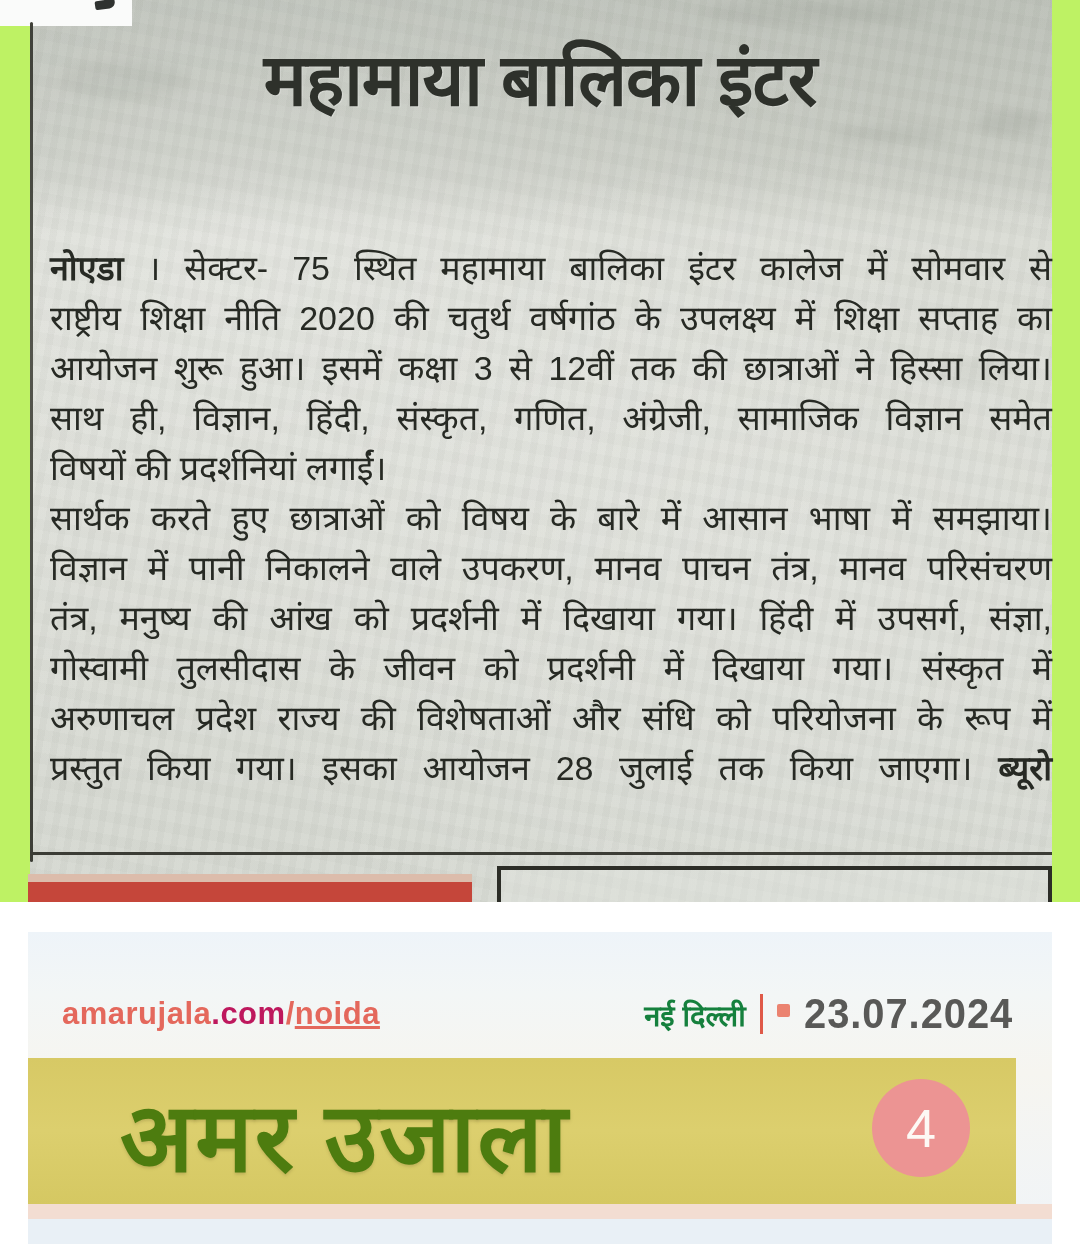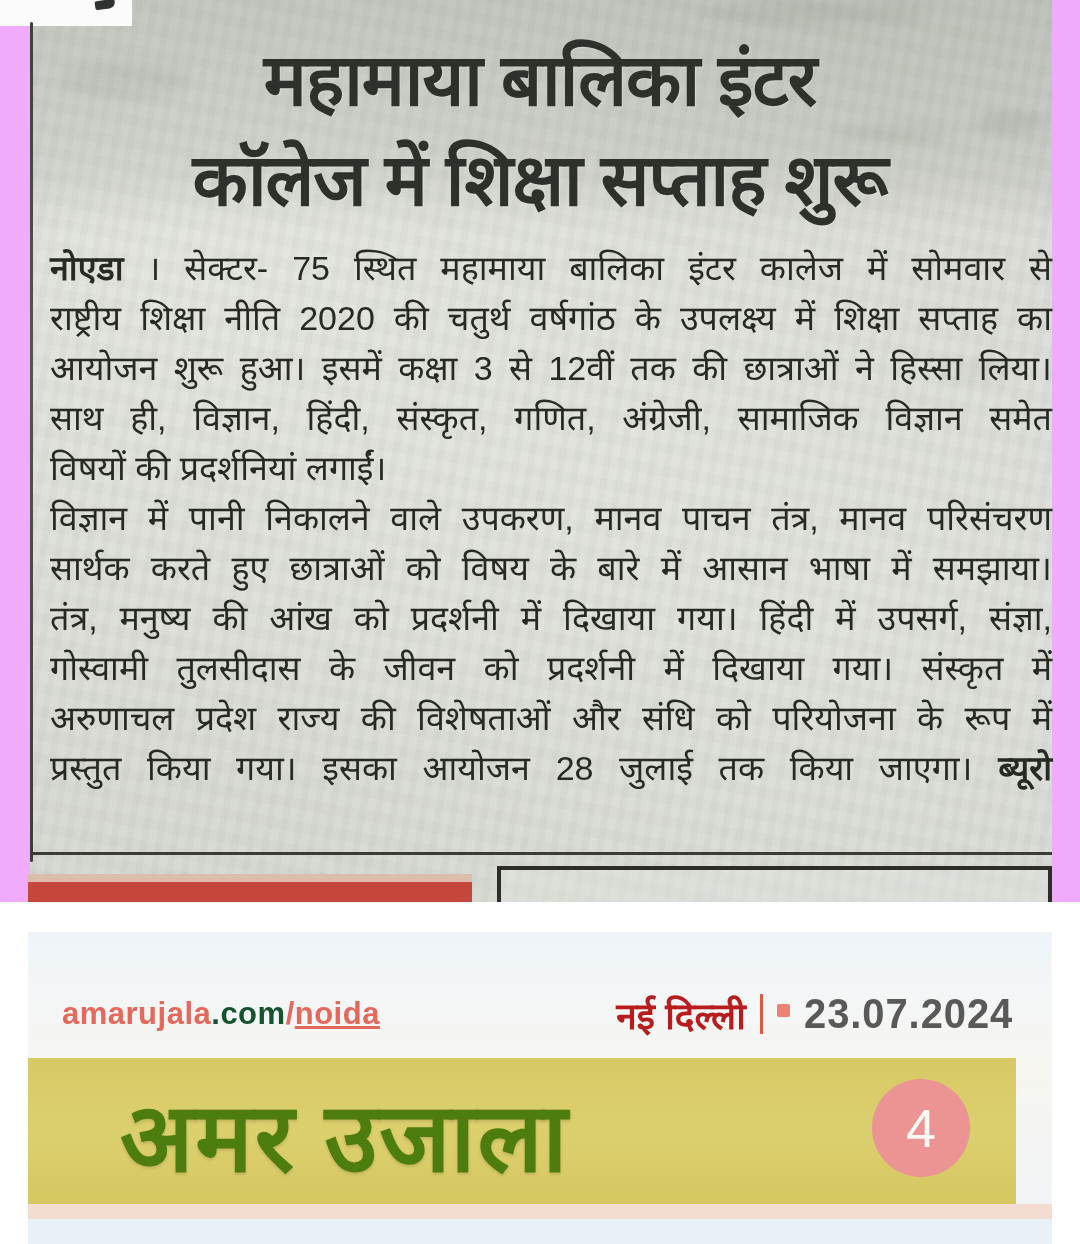--- a/index.html
+++ b/index.html
@@ -3,21 +3,21 @@
 <meta charset="utf-8">
 <style>
   html,body{margin:0;padding:0;}
   body{
     width:1080px;height:1244px;
     background:#ffffff;
     font-family:"Liberation Sans",sans-serif;
     overflow:hidden;position:relative;
   }
   
-  .clipping{position:absolute;left:0;top:0;width:1080px;height:902px;background:#f0abfc;}
+  .clipping{position:absolute;left:0;top:0;width:1080px;height:902px;background:#bef264;}
   .paper{
     position:absolute;left:30px;top:0;width:1022px;height:902px;
     background:
       radial-gradient(ellipse at 20% 30%, rgba(255,255,255,0.25), rgba(255,255,255,0) 60%),
       radial-gradient(ellipse at 75% 65%, rgba(255,255,255,0.18), rgba(255,255,255,0) 55%),
       linear-gradient(180deg,#ccd0c8 0%,#d2d5cd 16%,#d9dbd4 24%,#d8dad3 70%,#d5d8d1 100%);
   }
   .paper::after{ 
     content:"";position:absolute;inset:0;
     background:
@@ -75,21 +75,21 @@
   .mast-row{
     position:absolute;left:28px;top:988px;width:1024px;height:52px;
   }
   .site-url{
     position:absolute;left:34px;top:8px;font-size:31px;font-weight:700;letter-spacing:0.5px;
   }
   .mast-mid{
     position:absolute;left:418px;top:0;right:28px;height:52px;
     display:flex;align-items:center;justify-content:flex-end;gap:14px;
   }
-  .city{font-size:37px;color:#b91c1c;font-weight:600;}
+  .city{font-size:29px;color:#15803d;font-weight:600;}
   .red-bar{width:3px;height:40px;background:#df5948;}
   .day{font-size:37px;color:#32302b;font-weight:700;}
   .sq-bullet{width:13px;height:13px;background:#eb8370;border-radius:2px;margin-top:-8px;}
   .date{font-size:42px;color:#595957;font-weight:600;letter-spacing:1px;transform:scaleX(0.95);transform-origin:left center;}
 
   .yellow-strip{
     position:absolute;left:28px;top:1058px;width:988px;height:146px;
     background:linear-gradient(180deg,#d7c965 0%,#dccf6e 50%,#d5c862 100%);
   }
   .logo{
@@ -117,46 +117,45 @@
   <div class="smudge" style="left:60px;top:60px;width:130px;height:40px;opacity:0.08;"></div>
   <div class="smudge" style="left:930px;top:360px;width:90px;height:24px;opacity:0.07;"></div>
   <div class="smudge" style="left:830px;top:125px;width:120px;height:18px;opacity:0.10;"></div>
 
   <div class="corner-blob"></div>
   <div class="top-mark"></div>
   <div class="left-rule"></div>
 
   <div class="headline">
     <div>महामाया बालिका इंटर</div>
-    <div>कॉलेज में शिक्षा सप्ताह शुरू</div>
   </div>
 
   <div class="body-text" id="body-text">
       <div class="body-line"><b>नोएडा</b><span> । सेक्टर- 75 स्थित महामाया बालिका इंटर कालेज में सोमवार से</span></div>
       <div class="body-line"><span>राष्ट्रीय शिक्षा नीति 2020 की चतुर्थ वर्षगांठ के उपलक्ष्य में शिक्षा सप्ताह का</span></div>
       <div class="body-line"><span>आयोजन शुरू हुआ। इसमें कक्षा 3 से 12वीं तक की छात्राओं ने हिस्सा लिया।</span></div>
       <div class="body-line"><span>साथ ही, विज्ञान, हिंदी, संस्कृत, गणित, अंग्रेजी, सामाजिक विज्ञान समेत</span></div>
       <div class="body-line short"><span>विषयों की प्रदर्शनियां लगाईं।</span></div>
+      <div class="body-line"><span>सार्थक करते हुए छात्राओं को विषय के बारे में आसान भाषा में समझाया।</span></div>
       <div class="body-line"><span>विज्ञान में पानी निकालने वाले उपकरण, मानव पाचन तंत्र, मानव परिसंचरण</span></div>
-      <div class="body-line"><span>सार्थक करते हुए छात्राओं को विषय के बारे में आसान भाषा में समझाया।</span></div>
       <div class="body-line"><span>तंत्र, मनुष्य की आंख को प्रदर्शनी में दिखाया गया। हिंदी में उपसर्ग, संज्ञा,</span></div>
       <div class="body-line"><span>गोस्वामी तुलसीदास के जीवन को प्रदर्शनी में दिखाया गया। संस्कृत में</span></div>
       <div class="body-line"><span>अरुणाचल प्रदेश राज्य की विशेषताओं और संधि को परियोजना के रूप में</span></div>
       <div class="body-line"><span>प्रस्तुत किया गया। इसका आयोजन 28 जुलाई तक किया जाएगा। </span><b>ब्यूरो</b></div>
     </div>
 
   <div class="bottom-rule"></div>
   <div class="red-box"></div>
   <div class="outline-box"></div>
 </div>
 
 <div class="masthead-panel"></div>
 
 <div class="mast-row">
-  <div class="site-url" id="site-url"><span style="color: rgb(228, 104, 92);">amarujala</span><span style="color: #14532d; text-align: right;">.com</span><span style="color: rgb(228, 104, 92);">/</span><span style="color: rgb(228, 104, 92); text-decoration: underline;">noida</span></div>
+  <div class="site-url" id="site-url"><span style="color: rgb(228, 104, 92);">amarujala</span><span style="color: #be185d; text-align: right;">.com</span><span style="color: rgb(228, 104, 92);">/</span><span style="color: rgb(228, 104, 92); text-decoration: underline;">noida</span></div>
   <div class="mast-mid">
     <span class="city">नई दिल्ली</span>
     <span class="red-bar"></span>
     <span class="sq-bullet"></span>
     <span class="date">23.07.2024</span>
   </div>
 </div>
 
 <div class="yellow-strip"></div>
 <div class="logo">अमर उजाला</div>

